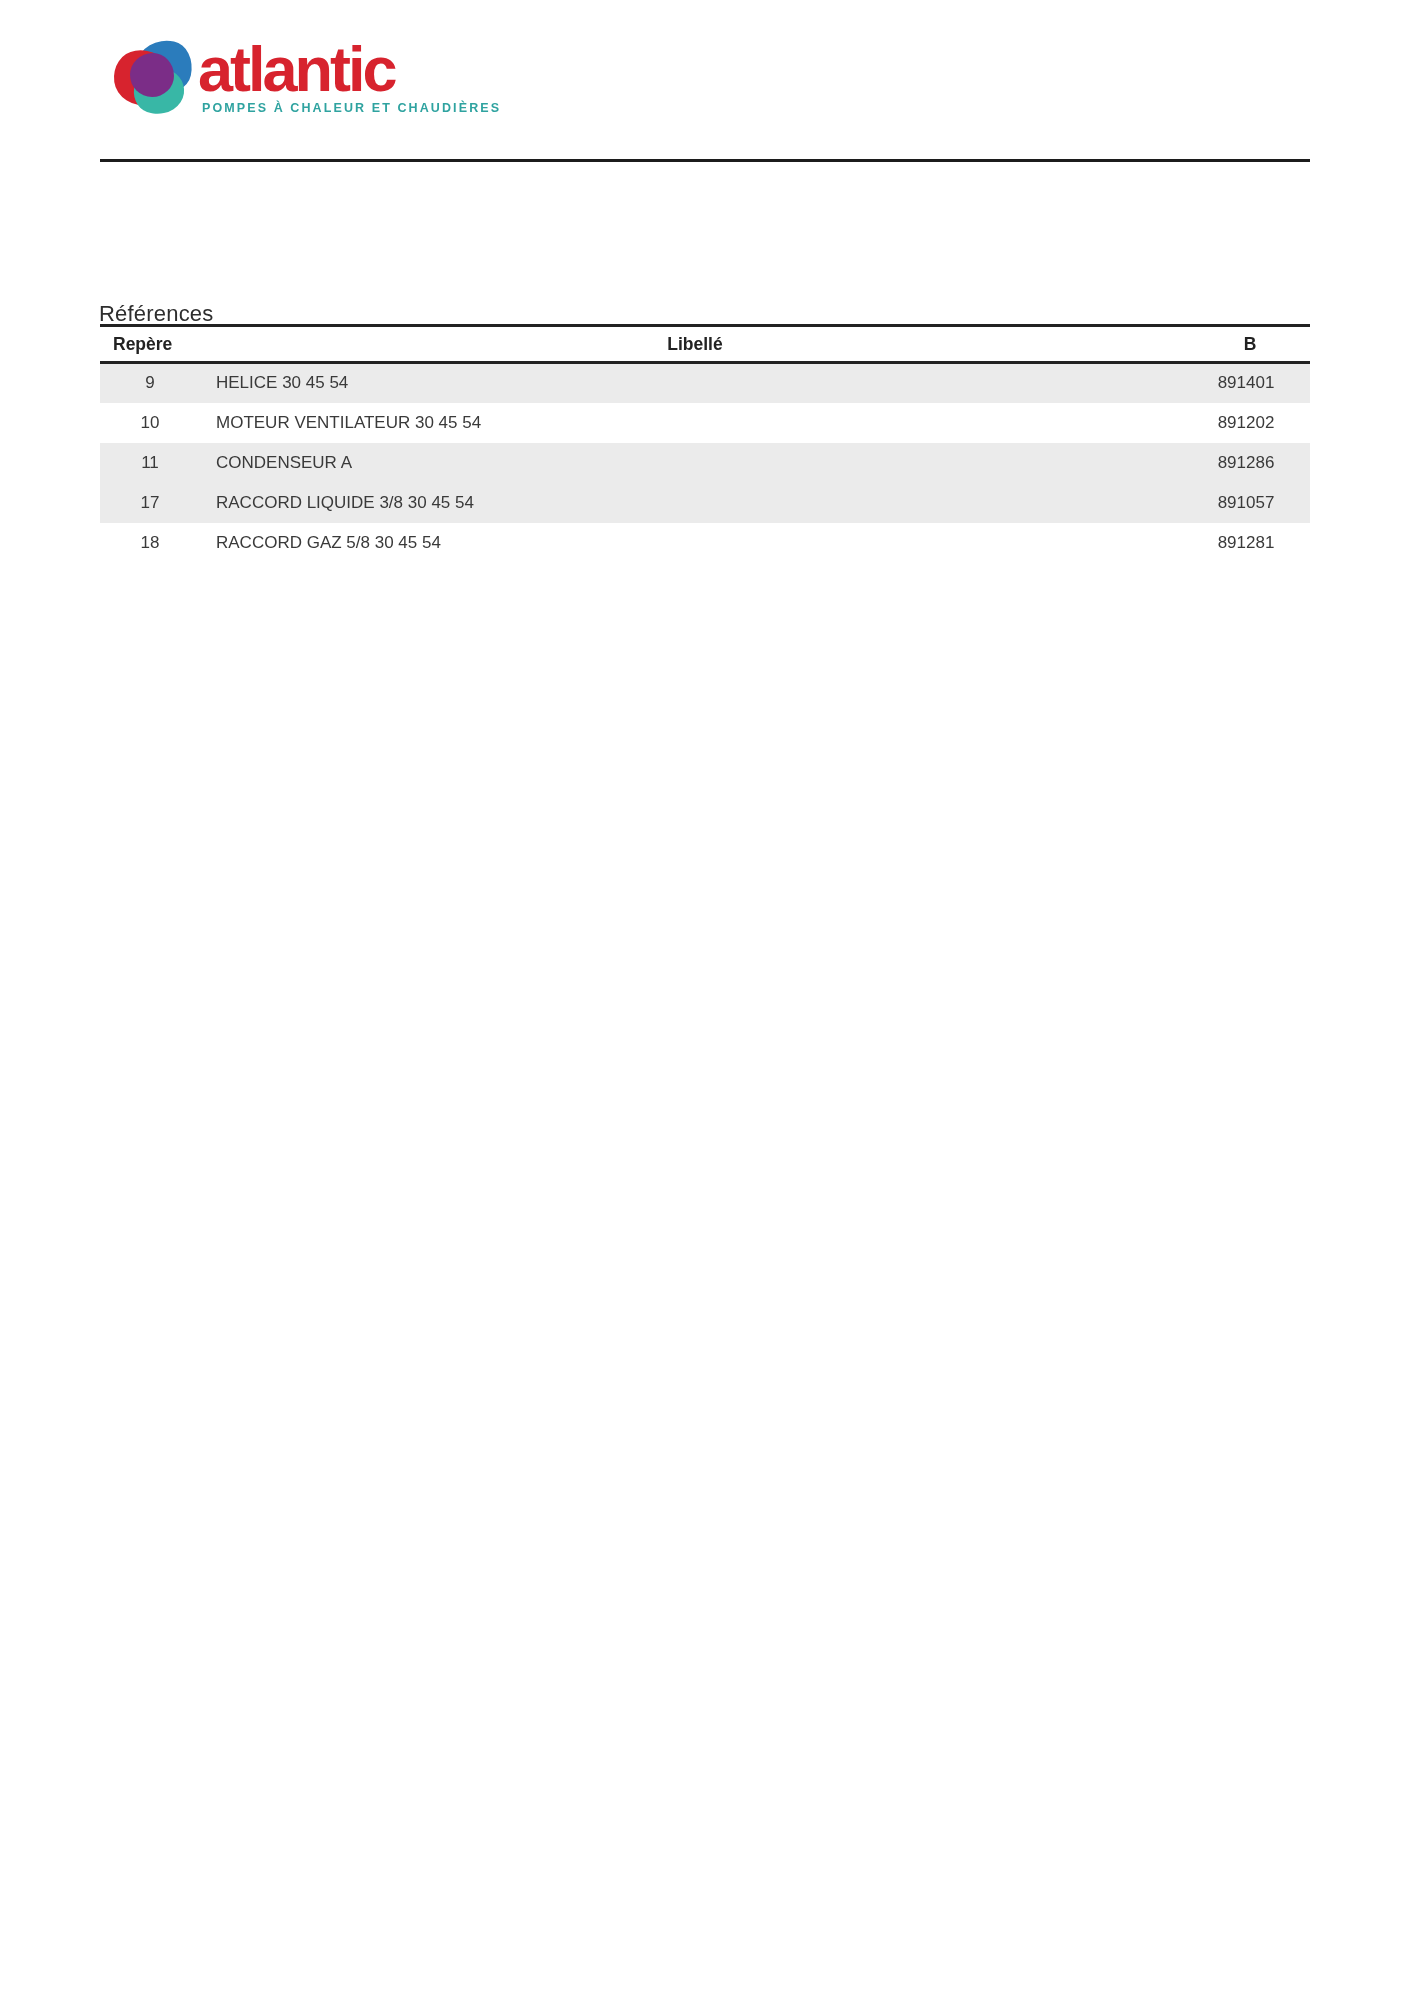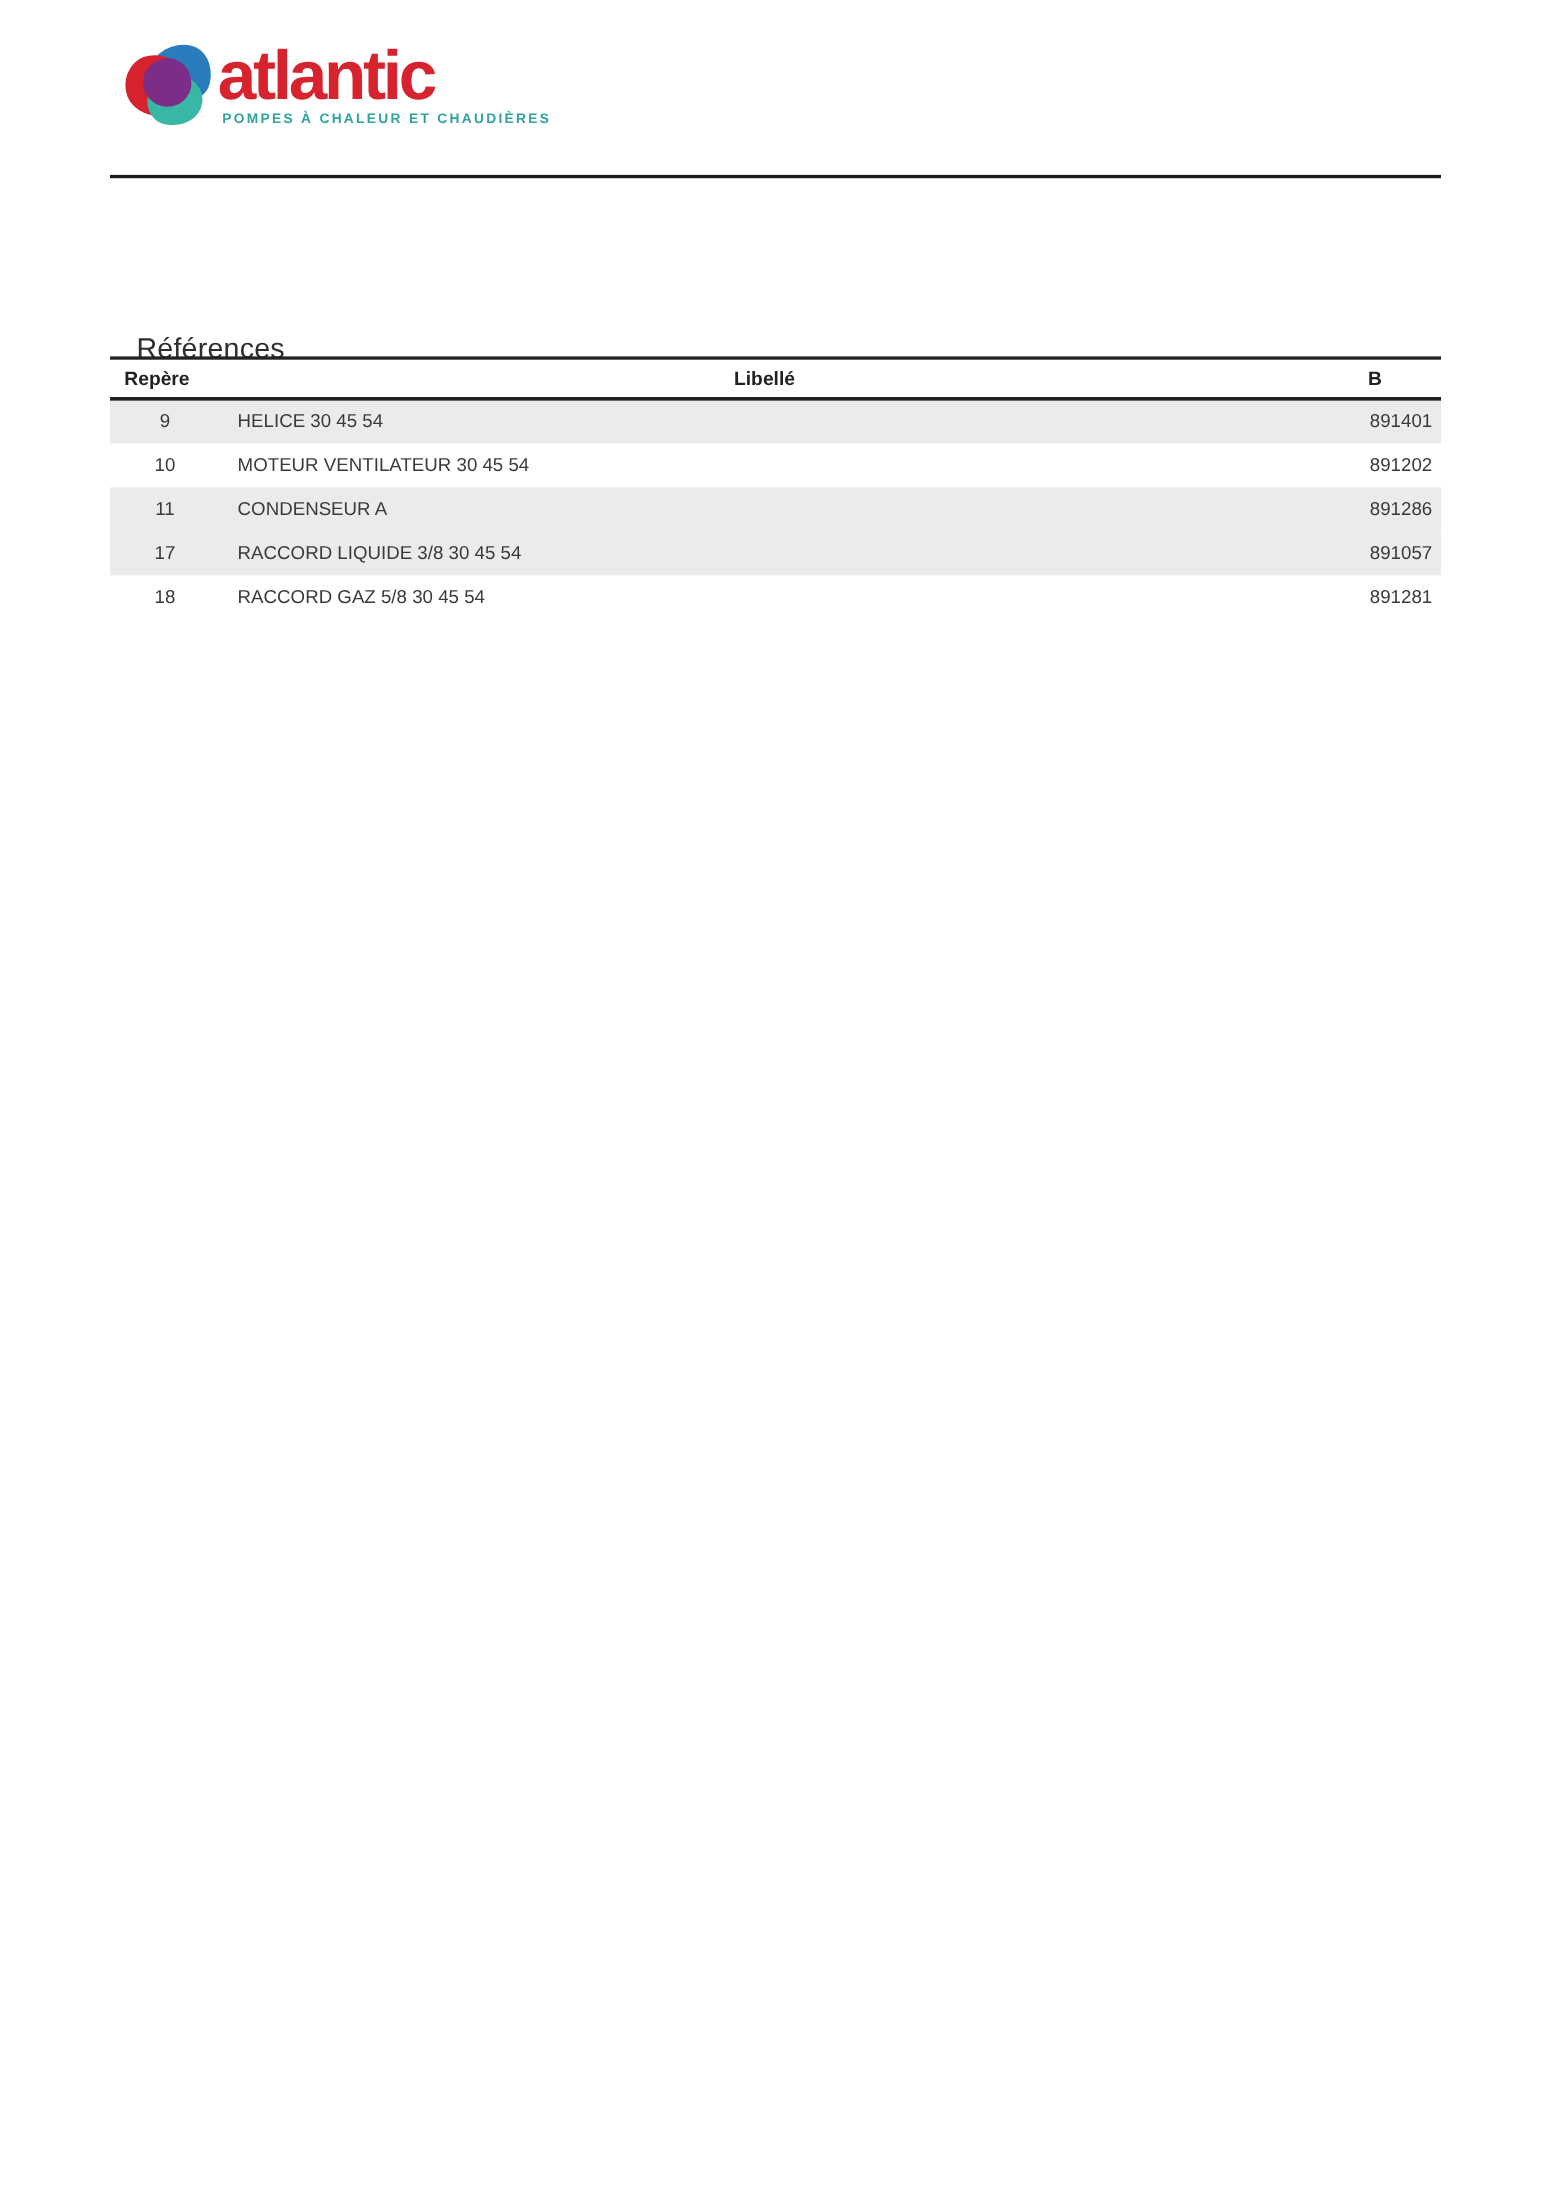--- a/index.html
+++ b/index.html
@@ -50,22 +50,22 @@
     font-size: 12.5px; font-weight: bold; color: #2fa3a0;
     letter-spacing: 2.1px; white-space: nowrap;
   }
   .header-rule {
     position: absolute; left: 100px; top: 159px; width: 1210px; height: 3px;
     background: #1c1c1c;
   }
 
   
   .section-title {
-    position: absolute; left: 124px; top: 301px;
-    margin: 0; font-size: 26px; font-weight: normal; color: #2e2e2e;
+    position: absolute; left: 99px; top: 301px;
+    margin: 0; font-size: 22px; font-weight: normal; color: #2e2e2e;
     letter-spacing: 0.2px;
   }
 
   .ref-table {
     position: absolute; left: 100px; top: 324px; width: 1210px;
     border-collapse: collapse; table-layout: fixed;
     font-size: 17px; color: #3a3a3a;
   }
   .ref-table col.c-repere { width: 100px; }
   .ref-table col.c-b { width: 120px; }
@@ -76,21 +76,21 @@
     padding: 0; vertical-align: middle;
   }
   .ref-table th.h-repere { text-align: left; padding-left: 13px; }
   .ref-table th.h-libelle { text-align: center; }
   .ref-table th.h-b { text-align: center; }
   .ref-table tbody tr { height: 40px; }
   .ref-table tbody tr.striped { background: #ebebeb; }
   .ref-table td { padding: 0; vertical-align: middle; }
   .ref-table td.t-repere { text-align: center; }
   .ref-table td.t-libelle { text-align: left; padding-left: 16px; }
-  .ref-table td.t-b { text-align: right; padding-right: 8px; }
+  .ref-table td.t-b { text-align: center; padding-right: 8px; }
 
   
   .footer-rule {
     position: absolute; left: 100px; top: 1851px; width: 1210px; height: 3px;
     background: #1c1c1c;
   }
   .footer-left {
     position: absolute; left: 100px; top: 1879px;
     font-size: 17.5px; color: #333333; line-height: 30px;
   }

